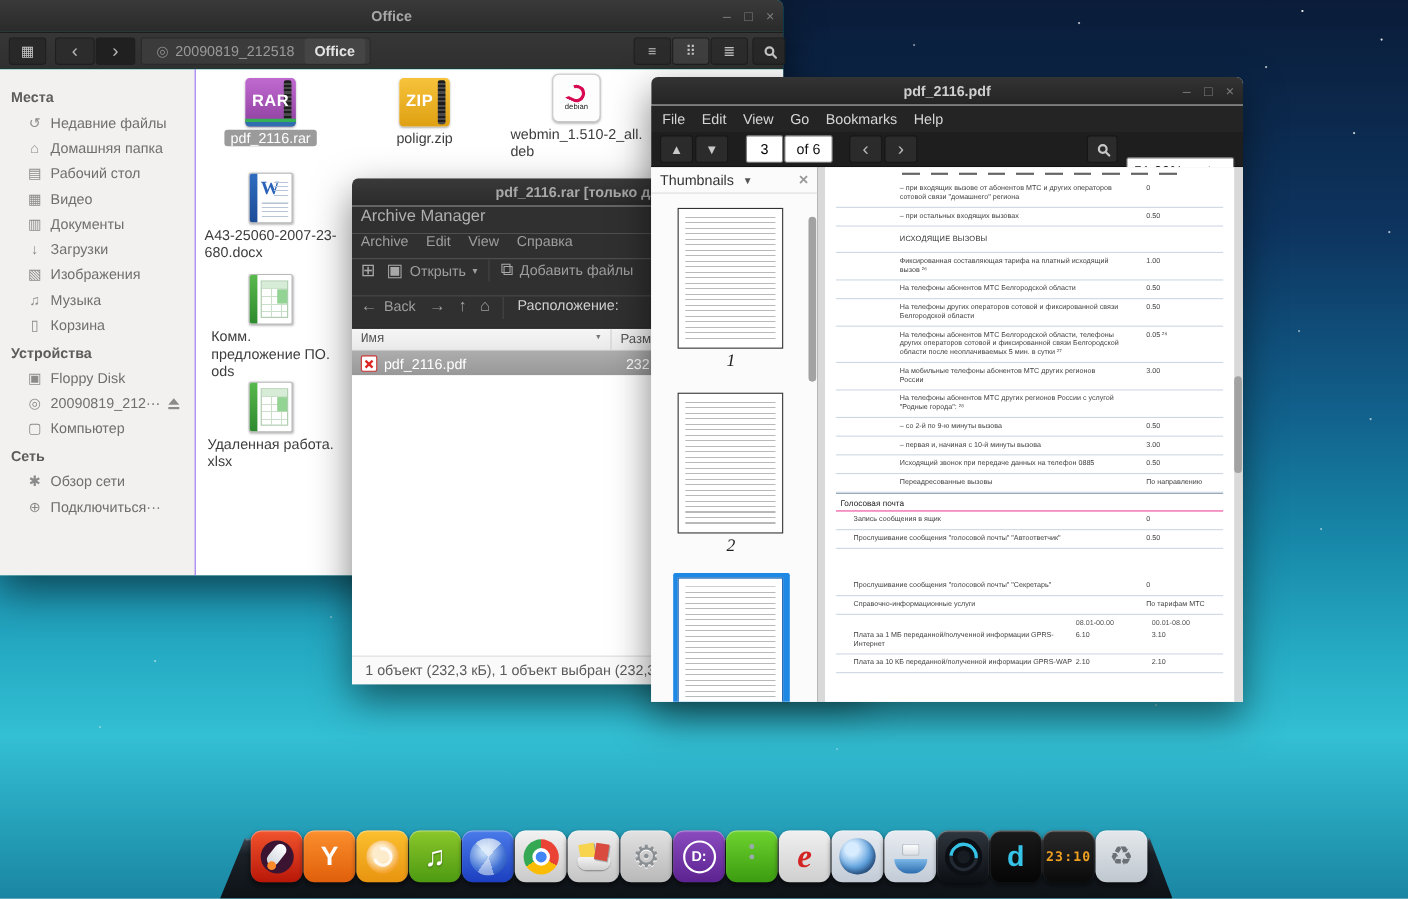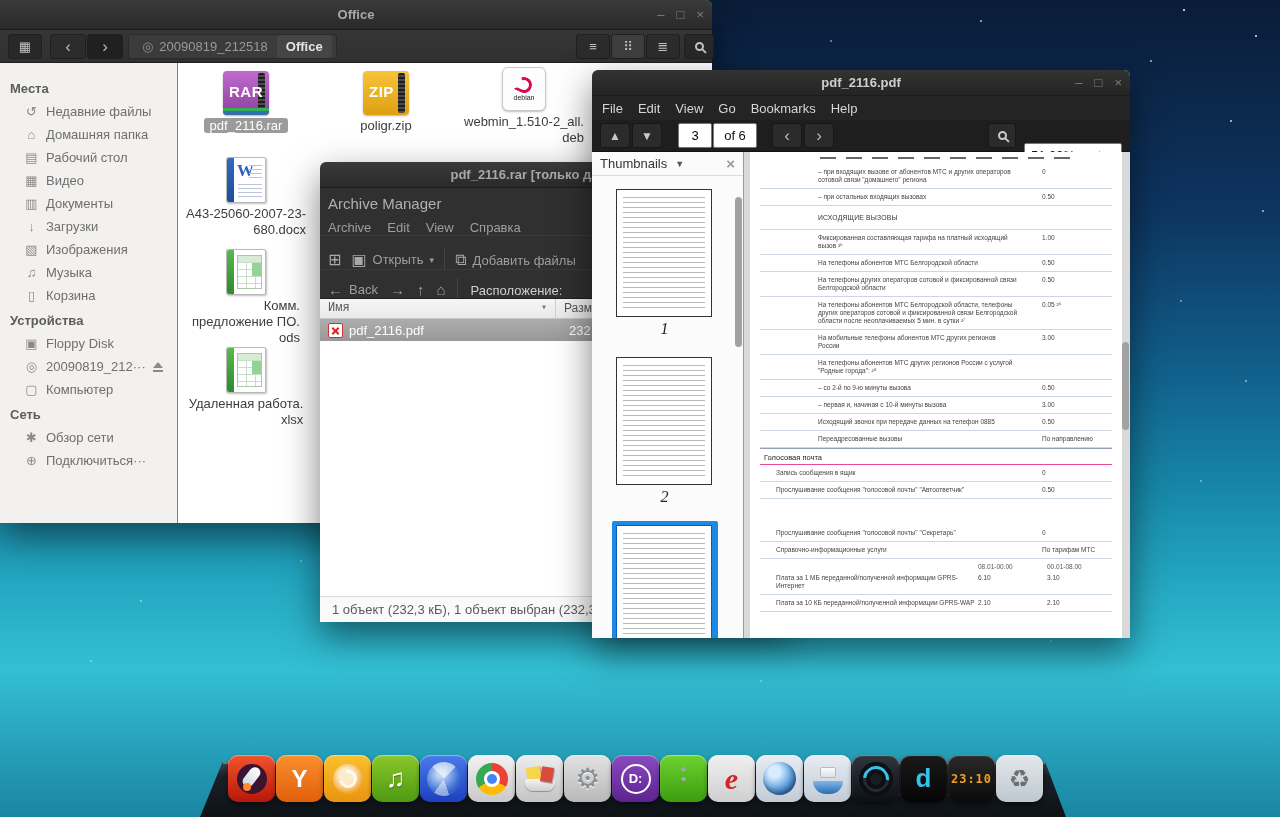--- a/index.html
+++ b/index.html
@@ -34,21 +34,21 @@
   .lens::after { content:""; position:absolute; width:6px; height:2px; background:currentColor; transform:rotate(45deg); right:-5px; bottom:-3px; border-radius:1px; }
   #fm-body { position:absolute; top:63px; left:0; right:0; bottom:0; display:flex; }
   #fm-sidebar { width:178px; background:#f3f1ef; border-right:1px solid #8b5cf6; padding-top:12px; overflow:hidden; }
   .sb-head { font-size:13px; font-weight:bold; color:#5c5c5c; padding:6px 0 4px 10px; }
   .sb-item { display:flex; align-items:center; gap:7px; padding:3px 6px 3px 24px; font-size:13px; color:#6f6f6f; position:relative; height:23px; }
   .sb-item .gi { width:15px; text-align:center; color:#8b8b8b; font-size:13px; flex:0 0 15px; }
   .eject { position:absolute; right:14px; top:7px; width:0; height:0; border-left:5px solid transparent; border-right:5px solid transparent; border-bottom:6px solid #8b8b8b; }
   .eject::after { content:""; position:absolute; left:-5px; top:8px; width:10px; height:2px; background:#8b8b8b; }
   #fm-files { flex:1; background:#fff; position:relative; }
   .fcell { position:absolute; width:136px; display:flex; flex-direction:column; align-items:center; }
-  .flabel { margin-top:3px; text-align:right; font-size:13px; line-height:16px; color:#3d3d3d; }
+  .flabel { margin-top:3px; text-align:left; font-size:13px; line-height:16px; color:#3d3d3d; }
   .flabel .pill { background:#9b9b9b; color:#fff; border-radius:3px; padding:0 6px; }
   .book { width:46px; height:44px; border-radius:4px; position:relative; box-shadow:0 1px 2px rgba(0,0,0,.3); }
   .book .zipper { position:absolute; right:4px; top:2px; bottom:2px; width:7px; border-radius:2px;
     background:repeating-linear-gradient(180deg,#1d1d1d 0 2px,#4a4a4a 2px 4px); }
   .book .tag { position:absolute; left:6px; top:12px; color:#fff; font-size:15px; font-weight:bold; letter-spacing:.5px; }
   .book.rar { background:linear-gradient(#c06ad0,#8d3f9e); }
   .book.rar .stripes { position:absolute; left:0; right:0; bottom:0; height:7px; border-radius:0 0 4px 4px;
     background:linear-gradient(180deg,#35b055 0 3px,#2f6fae 3px 7px); }
   .book.zip { background:linear-gradient(#f6c33b,#dfa012); }
   .debicon { width:44px; height:44px; background:#fdfdfd; border:1px solid #c9c9c9; border-radius:6px; display:flex; flex-direction:column; align-items:center; justify-content:center; gap:1px; box-shadow:0 1px 2px rgba(0,0,0,.25); }
@@ -62,21 +62,21 @@
   .page-ic.docx .lines2 { position:absolute; left:11px; right:3px; top:26px; bottom:4px; background:repeating-linear-gradient(180deg,#b9c6da 0 1px,transparent 1px 4px); }
   .page-ic.sheet .lstrip { background:linear-gradient(#58b94c,#2e8a2e); }
   .page-ic.sheet .grid { position:absolute; left:10px; right:3px; top:5px; bottom:5px; border:1px solid #a9c9a9;
     background-image:repeating-linear-gradient(180deg,transparent 0 6px,#c9dfc9 6px 7px),repeating-linear-gradient(90deg,transparent 0 8px,#c9dfc9 8px 9px); }
   .page-ic.sheet .grid::before { content:""; position:absolute; right:0; top:7px; width:9px; height:13px; background:#93d393; }
   .page-ic.sheet .grid::after { content:""; position:absolute; left:0; top:0; right:0; height:6px; background:#d7ecd7; }
 
   
   #am { left:320px; top:162px; width:470px; height:460px; background:#fff; }
   #am .titlebar { height:26px; }
-  .am-row { background:#303030; color:#9e9e9e; font-size:13px; display:flex; align-items:flex-end; padding-left:8px; }
+  .am-row { background:#303030; color:#9e9e9e; font-size:13px; display:flex; align-items:flex-start; padding-left:8px; }
   #am-app { height:24px; font-size:15px; color:#b0b0b0; }
   #am-menu { height:23px; gap:16px; }
   #am-tools { height:34px; gap:10px; border-top:1px solid #3a3a3a; }
   #am-tools .ti { font-size:16px; color:#a8a8a8; }
   #am-tools .sep, #am-nav .sep { width:1px; height:20px; background:#454545; }
   #am-nav { height:30px; gap:12px; border-top:1px solid #3a3a3a; border-bottom:1px solid #1e1e1e; }
   #am-nav .ar { font-size:15px; color:#9e9e9e; font-weight:bold; }
   .am-cols { height:20px; background:linear-gradient(#f6f6f6,#e9e9e9); border-bottom:1px solid #c6c6c6; display:flex; font-size:12px; color:#555; }
   .am-cols .c1 { width:236px; padding:2px 0 0 8px; position:relative; border-right:1px solid #cfcfcf;font-family:Liberation Mono, monospace; }
   .am-cols .c1 .sort { position:absolute; right:8px; top:2px; color:#777; font-size:10px; }

